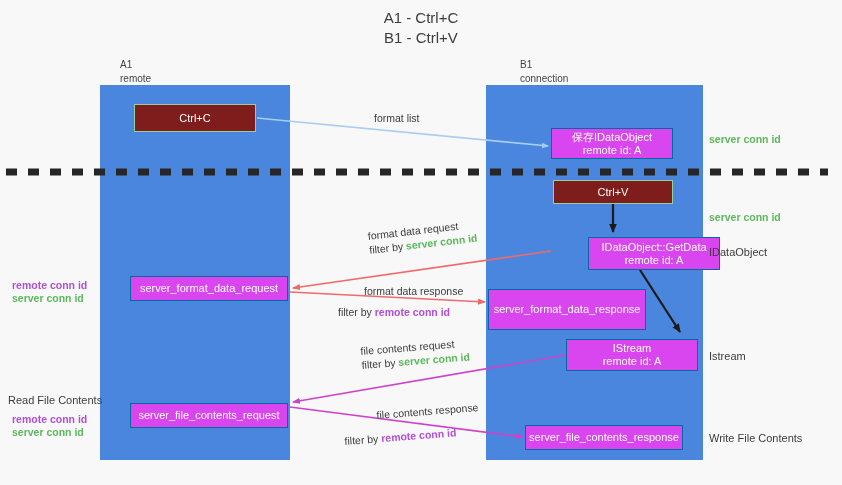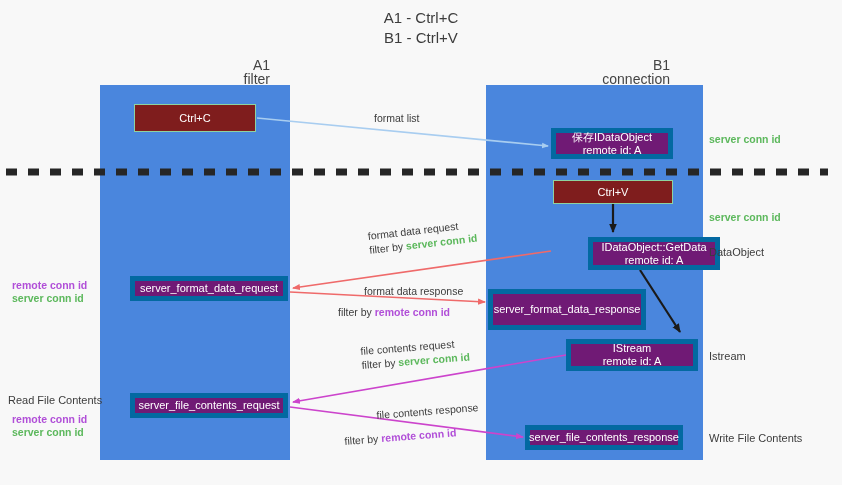--- a/index.html
+++ b/index.html
@@ -16,34 +16,34 @@
   svg.layer{position:absolute;left:0;top:0;width:842px;height:485px;pointer-events:none;}
 
   
   .title{
     left:0;top:8px;width:842px;text-align:center;
     font-size:15px;line-height:20px;color:#3c3c3c;
   }
 
   
   .colhead{
-    text-align:right;font-size:14px;line-height:14px;color:#444;
+    text-align:left;font-size:10px;line-height:14px;color:#444;
   }
 
   
   .lane{background:#4a86dd;}
 
   
   .box{
     display:flex;flex-direction:column;align-items:center;justify-content:center;
     text-align:center;color:#ffffff;font-size:11px;line-height:13px;
     box-sizing:border-box;
   }
   .box.green{background:#7f1d1d;border:1px solid #8ed3a0;}
-  .box.orange{background:#701a75;border:5px solid #0369a1;}
+  .box.orange{background:#d946ef;border:1px solid #0369a1;}
 
   
   .edgelabel{
     font-size:10.5px;line-height:14px;color:#3c3c3c;white-space:nowrap;
   }
   .tilt-up{transform:rotate(-6.5deg);transform-origin:left top;}
   .tilt-up-s{transform:rotate(-4.5deg);transform-origin:left top;}
   .green-t{color:#5cb85c;font-weight:bold;}
   .purple-t{color:#b14fd8;font-weight:bold;}
 
@@ -58,21 +58,21 @@
 
 <div id="stage">
 
   <div class="abs title">
     <div>A1 - Ctrl+C</div>
     <div>B1 - Ctrl+V</div>
   </div>
 
   <div class="abs colhead" style="left:120px;top:58px;width:150px;">
     <div>A1</div>
-    <div>filter</div>
+    <div>remote</div>
   </div>
   <div class="abs colhead" style="left:520px;top:58px;width:150px;">
     <div>B1</div>
     <div>connection</div>
   </div>
 
   <div class="abs lane" style="left:100px;top:85px;width:190px;height:375px;"></div>
   <div class="abs lane" style="left:486px;top:85px;width:217px;height:375px;"></div>
 
   <svg class="layer" viewBox="0 0 842 485">
@@ -132,21 +132,21 @@
   </div>
 
   <div class="abs box orange" style="left:130px;top:276px;width:158px;height:25px;">
     <span>server_format_data_request</span>
   </div>
 
   <div class="abs box orange" style="left:488px;top:289px;width:158px;height:41px;">
     <span>server_format_data_response</span>
   </div>
 
-  <div class="abs box orange" style="left:130px;top:393px;width:158px;height:25px;">
+  <div class="abs box orange" style="left:130px;top:403px;width:158px;height:25px;">
     <span>server_file_contents_request</span>
   </div>
 
   <div class="abs box orange" style="left:525px;top:425px;width:158px;height:25px;">
     <span>server_file_contents_response</span>
   </div>
 
   <div class="abs edgelabel" style="left:374px;top:111px;">
     <span>format list</span>
   </div>
@@ -174,21 +174,21 @@
 
   <div class="abs edgelabel tilt-up-s" style="left:376px;top:408px;">
     <div>file contents response</div>
   </div>
   <div class="abs edgelabel tilt-up-s" style="left:344px;top:434px;">
     <span>filter by </span><span class="purple-t">remote conn id</span>
   </div>
 
   <div class="abs side green-t" style="left:709px;top:132px;">server conn id</div>
   <div class="abs side green-t" style="left:709px;top:210px;">server conn id</div>
-  <div class="abs side-plain" style="left:709px;top:245px;">DataObject</div>
+  <div class="abs side-plain" style="left:709px;top:245px;">IDataObject</div>
   <div class="abs side-plain" style="left:709px;top:349px;">Istream</div>
   <div class="abs side-plain" style="left:709px;top:431px;">Write File Contents</div>
 
   <div class="abs side purple-t" style="left:12px;top:278px;">remote conn id</div>
   <div class="abs side green-t" style="left:12px;top:291px;">server conn id</div>
 
   <div class="abs side-plain" style="left:8px;top:393px;">Read File Contents</div>
   <div class="abs side purple-t" style="left:12px;top:412px;">remote conn id</div>
   <div class="abs side green-t" style="left:12px;top:425px;">server conn id</div>
 

